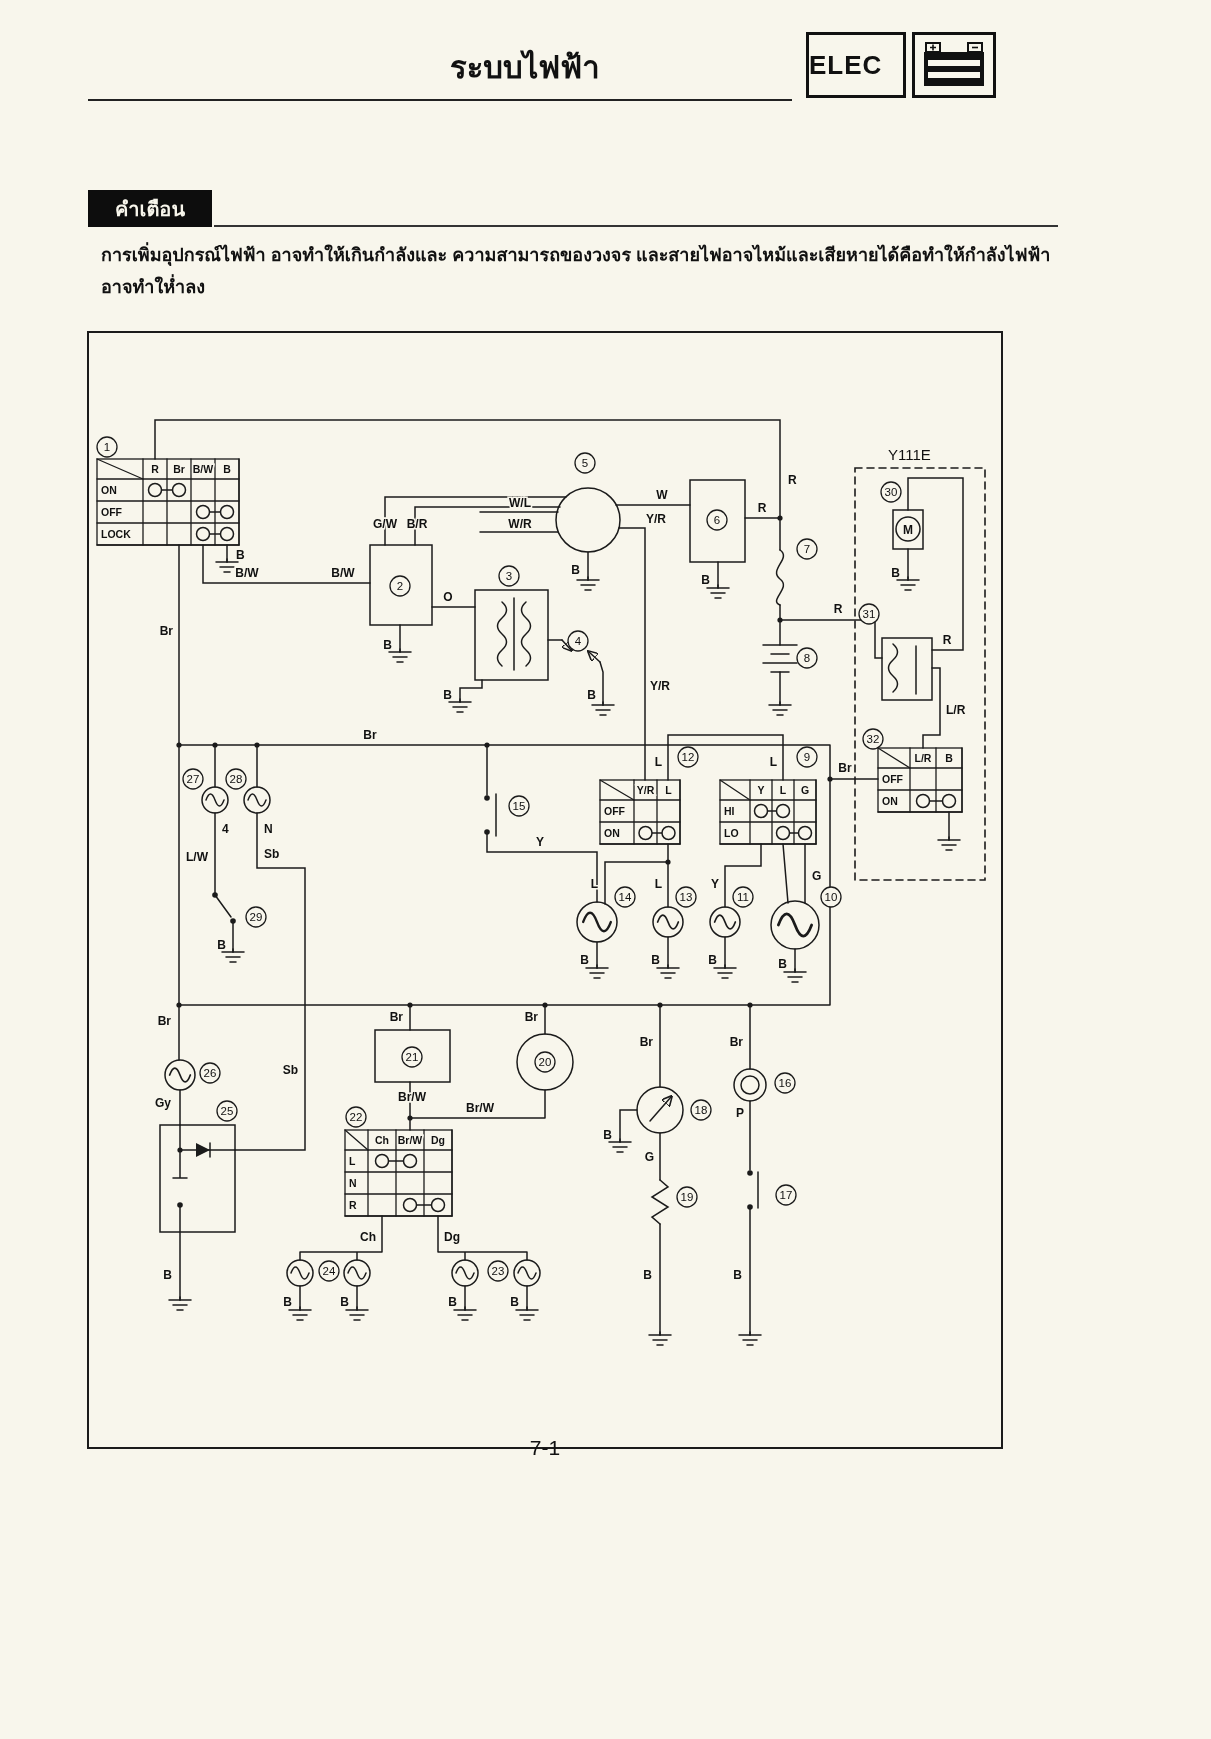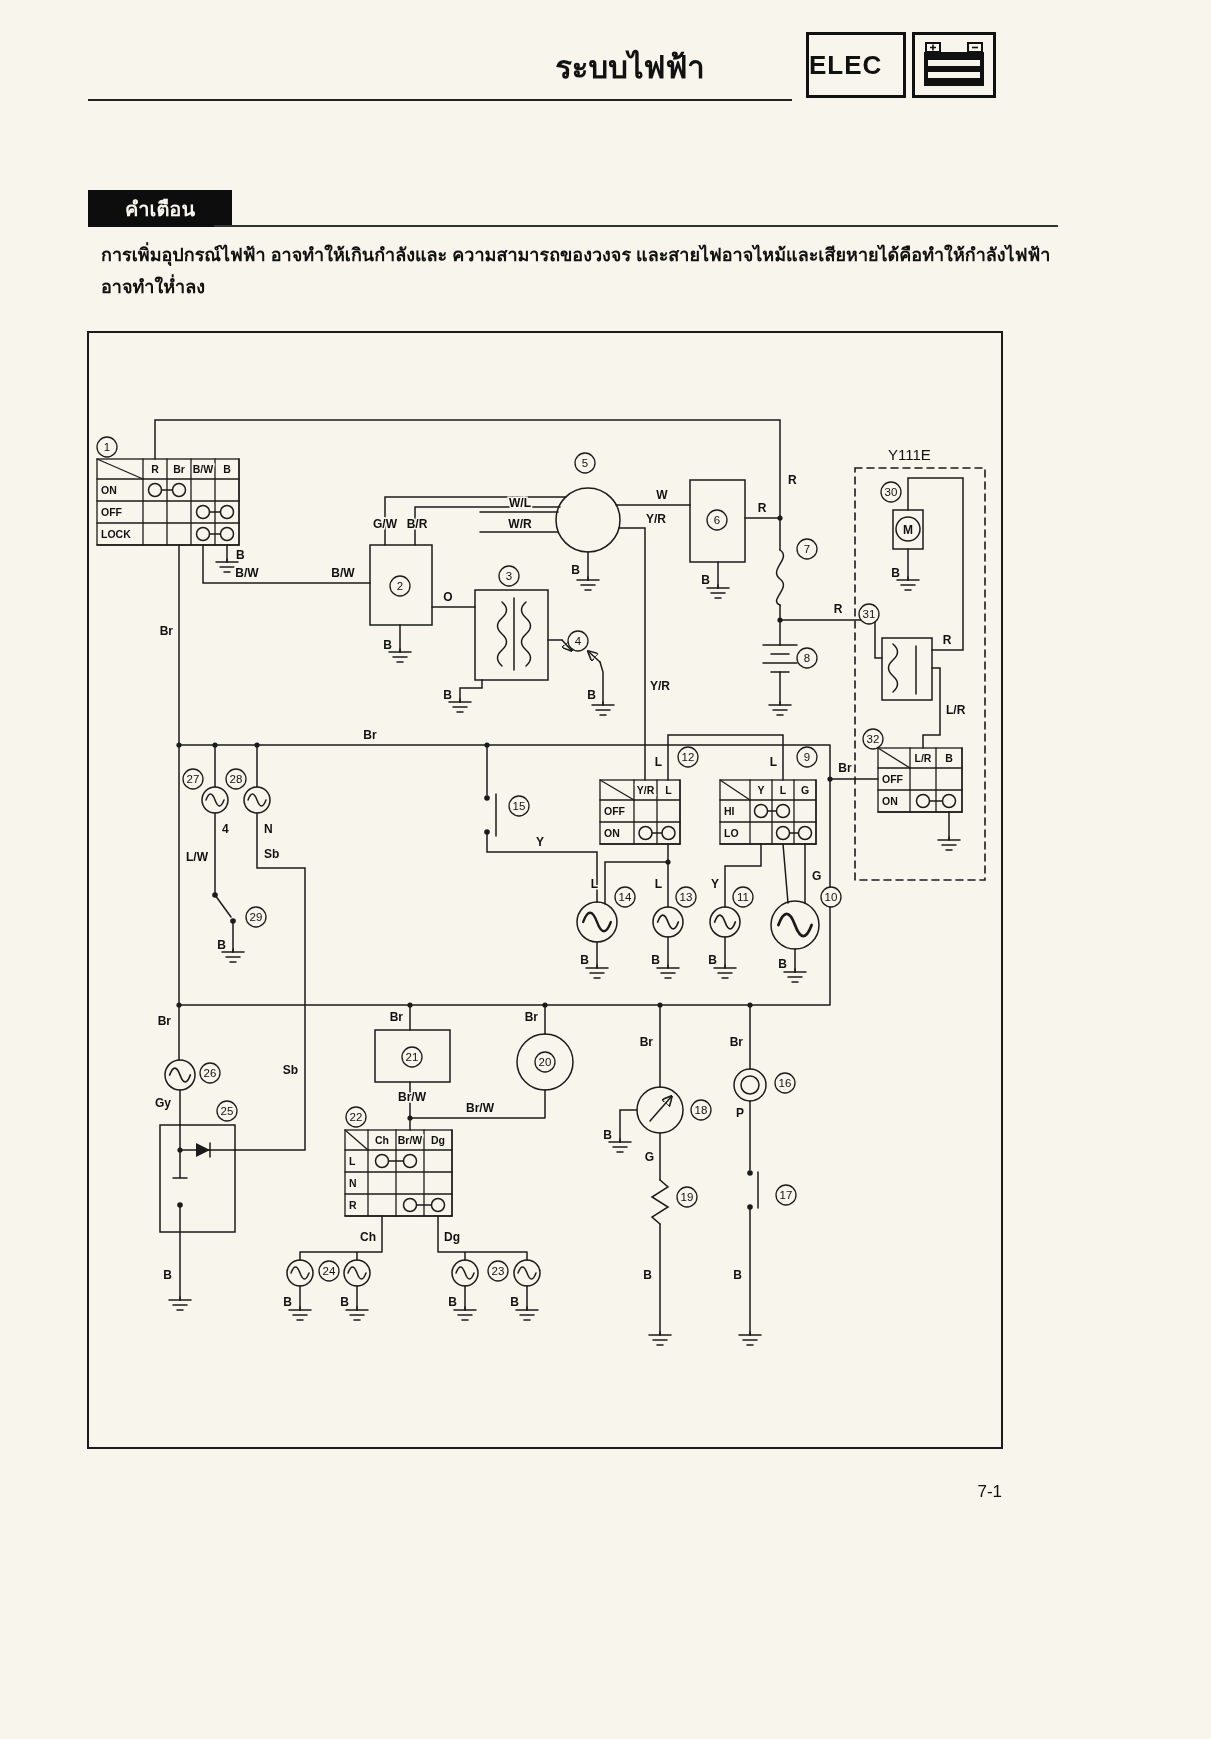--- a/index.html
+++ b/index.html
@@ -1,31 +1,31 @@
 <!DOCTYPE html>
 <html><head>
 <meta charset="utf-8">
 <style>
   html,body{margin:0;padding:0;background:#d9d6cc;}
   .page{position:relative;width:1211px;height:1739px;background:#f8f6ec;
         font-family:"Liberation Sans","DejaVu Sans",sans-serif;color:#111;overflow:hidden;}
-  .hdr-thai{position:absolute;left:470px;top:42px;width:320px;text-align:center;
+  .hdr-thai{position:absolute;left:450px;top:42px;width:320px;text-align:left;
             font-size:31px;font-weight:bold;}
   .hdr-rule{position:absolute;left:88px;top:99px;width:704px;border-top:2px solid #222;}
   .elec-box{position:absolute;left:806px;top:32px;width:94px;height:60px;border:3px solid #111;
             display:flex;align-items:center;justify-content:flex-start;font-size:26px;font-weight:bold;
             letter-spacing:1px;background:#f8f6ec;}
   .batt-box{position:absolute;left:912px;top:32px;width:78px;height:60px;border:3px solid #111;
             display:flex;align-items:center;justify-content:center;background:#f8f6ec;}
   .doc-title{position:absolute;left:88px;top:124px;font-size:27px;font-weight:bold;}
-  .warn-chip{position:absolute;left:88px;top:190px;width:144px;height:37px;background:#0d0d0d;
+  .warn-chip{position:absolute;left:88px;top:190px;width:124px;height:37px;background:#0d0d0d;
              color:#f8f6ec;font-size:20px;font-weight:bold;display:flex;align-items:center;justify-content:center;}
   .warn-rule{position:absolute;left:214px;top:225px;width:844px;border-top:2px solid #333;}
   .warn-text{position:absolute;left:101px;top:239px;width:1010px;font-size:18px;font-weight:bold;line-height:1.8;}
-  .page-num{position:absolute;left:88px;top:1482px;width:914px;text-align:right;font-size:17px;}
+  .page-num{position:absolute;left:88px;top:1436px;width:914px;text-align:center;font-size:21px;}
   #wiring{position:absolute;left:0;top:0;}
   #wiring line,#wiring path,#wiring rect,#wiring circle,#wiring polyline{
       stroke:#1b1b1b;fill:none;stroke-width:1.5;stroke-linecap:round;}
   #wiring rect.frame{stroke-width:2;}
   #wiring rect.dash{stroke-dasharray:7 5;stroke-width:1.6;}
   #wiring .dot{fill:#1b1b1b;stroke:none;}
   #wiring .fill{fill:#1b1b1b;stroke:none;}
   #wiring text{fill:#111;font:bold 12px "Liberation Sans","DejaVu Sans",sans-serif;
       paint-order:stroke;stroke:#f8f6ec;stroke-width:3px;}
   #wiring .tb line,#wiring .tb rect{stroke-width:1.3;}

